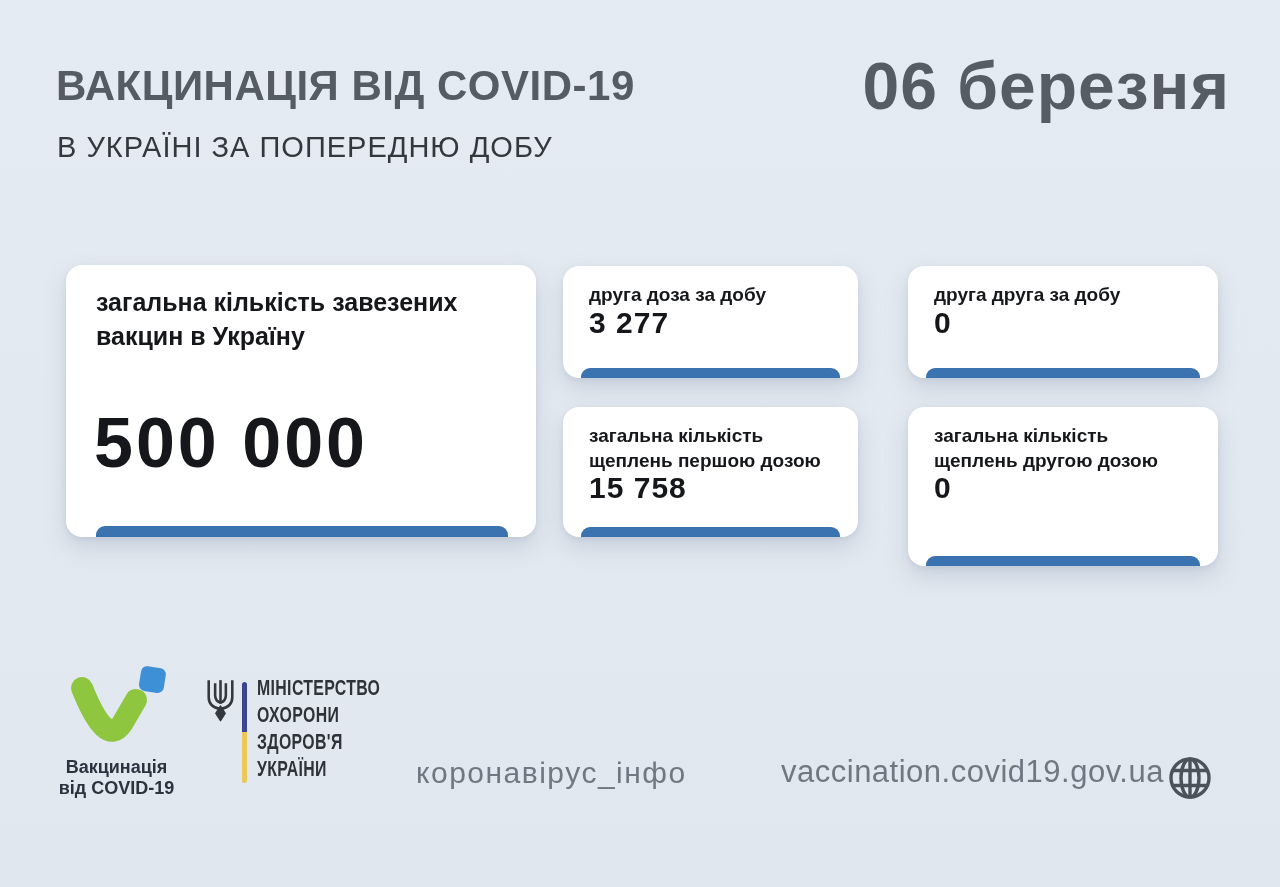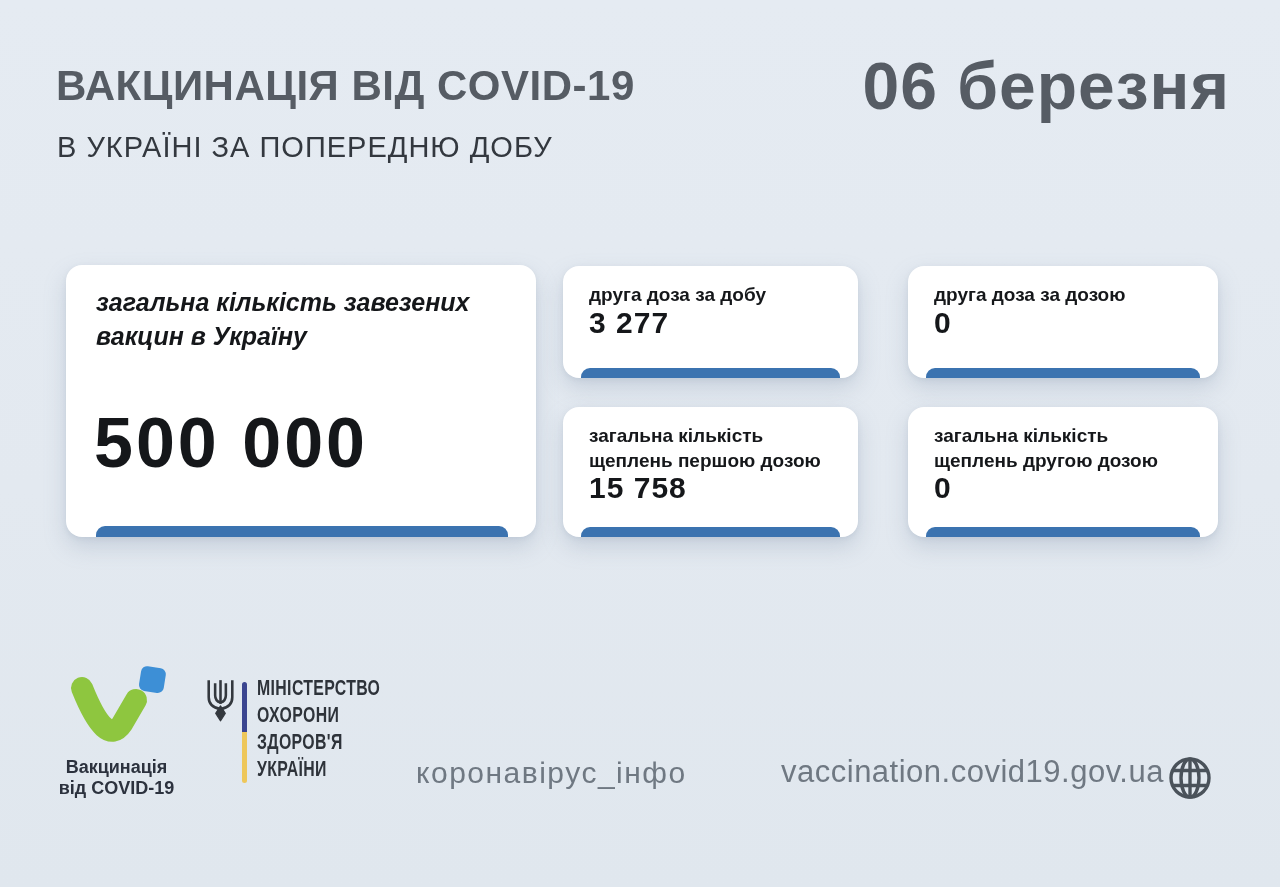--- a/index.html
+++ b/index.html
@@ -21,34 +21,34 @@
   .date{position:absolute;right:50px;top:48px;font-size:66px;font-weight:800;
     letter-spacing:1px;color:var(--title-gray);text-align:right;}
 
   
   .card{position:absolute;background:var(--card);border-radius:16px;overflow:hidden;
     box-shadow:0 10px 22px rgba(125,145,170,.28), 0 2px 5px rgba(125,145,170,.15);}
   .card-bar{position:absolute;bottom:0;height:10px;background:var(--accent-blue);
     border-radius:9px 9px 0 0;}
   #card-big{left:66px;top:265px;width:470px;height:272px;}
   #card-big .card-label{position:absolute;left:30px;top:20px;width:420px;
-    font-size:25px;font-weight:700;line-height:1.36;color:var(--number-black);font-style:italic;}
+    font-size:25px;font-weight:700;line-height:1.36;color:var(--number-black);}
   #card-big .card-value{position:absolute;left:28px;top:138px;font-size:70px;
     font-weight:700;letter-spacing:3px;color:var(--number-black);}
   #card-big .card-bar{left:30px;right:28px;height:11px;}
 
   .card.small .card-label{position:absolute;left:26px;top:16px;width:262px;
     font-size:19px;font-weight:700;line-height:1.32;color:var(--number-black);}
   .card.small .card-value{position:absolute;left:26px;font-size:30px;font-weight:700;
     letter-spacing:1px;color:var(--number-black);}
   .card.small .card-bar{left:18px;right:18px;}
   #card-first-day{left:563px;top:266px;width:295px;height:112px;}
   #card-second-day{left:908px;top:266px;width:310px;height:112px;}
   #card-first-total{left:563px;top:407px;width:295px;height:130px;}
-  #card-second-total{left:908px;top:407px;width:310px;height:130px;}
+  #card-second-total{left:908px;top:407px;width:310px;height:159px;}
   .card.row1 .card-value{top:40px;}
   .card.row2 .card-value{top:64px;}
 
   
   .v-logo{position:absolute;left:62px;top:660px;}
   .v-label{position:absolute;left:44px;top:757px;width:145px;text-align:center;
     font-size:18px;font-weight:700;line-height:21px;color:#2c323e;}
   .trident{position:absolute;left:204px;top:678px;}
   .flag-bar{position:absolute;left:242px;top:682px;width:5px;height:101px;border-radius:2.5px;
     background:linear-gradient(180deg,var(--flag-blue) 0 50%,var(--flag-yellow) 50% 100%);}
@@ -76,21 +76,21 @@
     <div class="card-bar"></div>
   </div>
 
   <div class="card small row1" id="card-first-day">
     <div class="card-label">друга доза за добу</div>
     <div class="card-value">3 277</div>
     <div class="card-bar"></div>
   </div>
 
   <div class="card small row1" id="card-second-day">
-    <div class="card-label">друга доза за дозою</div>
+    <div class="card-label">друга друга за добу</div>
     <div class="card-value">0</div>
     <div class="card-bar"></div>
   </div>
 
   <div class="card small row2" id="card-first-total">
     <div class="card-label">загальна кількість щеплень першою дозою</div>
     <div class="card-value">15 758</div>
     <div class="card-bar"></div>
   </div>
 

